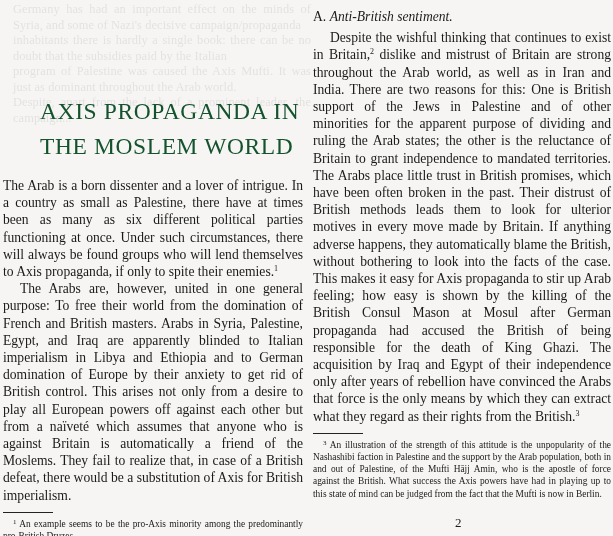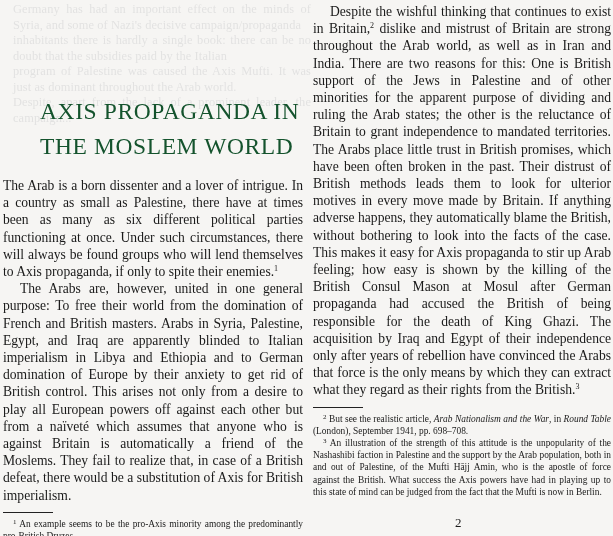--- a/index.html
+++ b/index.html
@@ -118,20 +118,20 @@
   </h1>
 
   <div class="col left-body">
     <p class="para"><span>The Arab is a born dissenter and a lover of intrigue. In a country as small as Palestine, there have at times been as many as six different political parties functioning at once. Under such circumstances, there will always be found groups who will lend themselves to Axis propaganda, if only to spite their enemies.</span><sup>1</sup></p>
     <p class="para indent">The Arabs are, however, united in one general purpose: To free their world from the domination of French and British masters. Arabs in Syria, Palestine, Egypt, and Iraq are apparently blinded to Italian imperialism in Libya and Ethiopia and to German domination of Europe by their anxiety to get rid of British control. This arises not only from a desire to play all European powers off against each other but from a naïveté which assumes that anyone who is against Britain is automatically a friend of the Moslems. They fail to realize that, in case of a British defeat, there would be a substitution of Axis for British imperialism.</p>
     <div class="rule"></div>
     <p class="fn"><sup>1</sup> <span>An example seems to be the pro-Axis minority among the predominantly pro-British Druzes.</span></p>
   </div>
 
   <div class="col right-body">
+    <p class="para section-head"><span>A.</span> <em>Anti-British sentiment.</em></p>
     <p class="para indent"><span>Despite the wishful thinking that continues to exist in Britain,</span><sup>2</sup><span> dislike and mistrust of Britain are strong throughout the Arab world, as well as in Iran and India. There are two reasons for this: One is British support of the Jews in Palestine and of other minorities for the apparent purpose of dividing and ruling the Arab states; the other is the reluctance of Britain to grant independence to mandated territories. The Arabs place little trust in British promises, which have been often broken in the past. Their distrust of British methods leads them to look for ulterior motives in every move made by Britain. If anything adverse happens, they automatically blame the British, without bothering to look into the facts of the case. This makes it easy for Axis propaganda to stir up Arab feeling; how easy is shown by the killing of the British Consul Mason at Mosul after German propaganda had accused the British of being responsible for the death of King Ghazi. The acquisition by Iraq and Egypt of their independence only after years of rebellion have convinced the Arabs that force is the only means by which they can extract what they regard as their rights from the British.</span><sup>3</sup></p>
     <div class="rule"></div>
-    <p class="fn"><sup>2</sup> <span>But see the realistic article, </span><em>Arab Nationalism and the War</em><span>, in </span><em>Round Table</em><span> (London), September 1941, pp. 698–708.</span></p>
     <p class="fn"><sup>3</sup> <span>An illustration of the strength of this attitude is the unpopularity of the Nashashibi faction in Palestine and the support by the Arab population, both in and out of Palestine, of the Mufti Hājj Amin, who is the apostle of force against the British. What success the Axis powers have had in playing up to this state of mind can be judged from the fact that the Mufti is now in Berlin.</span></p>
   </div>
 
   <div class="page-num">2</div>
 </div>
 
 </body></html>

